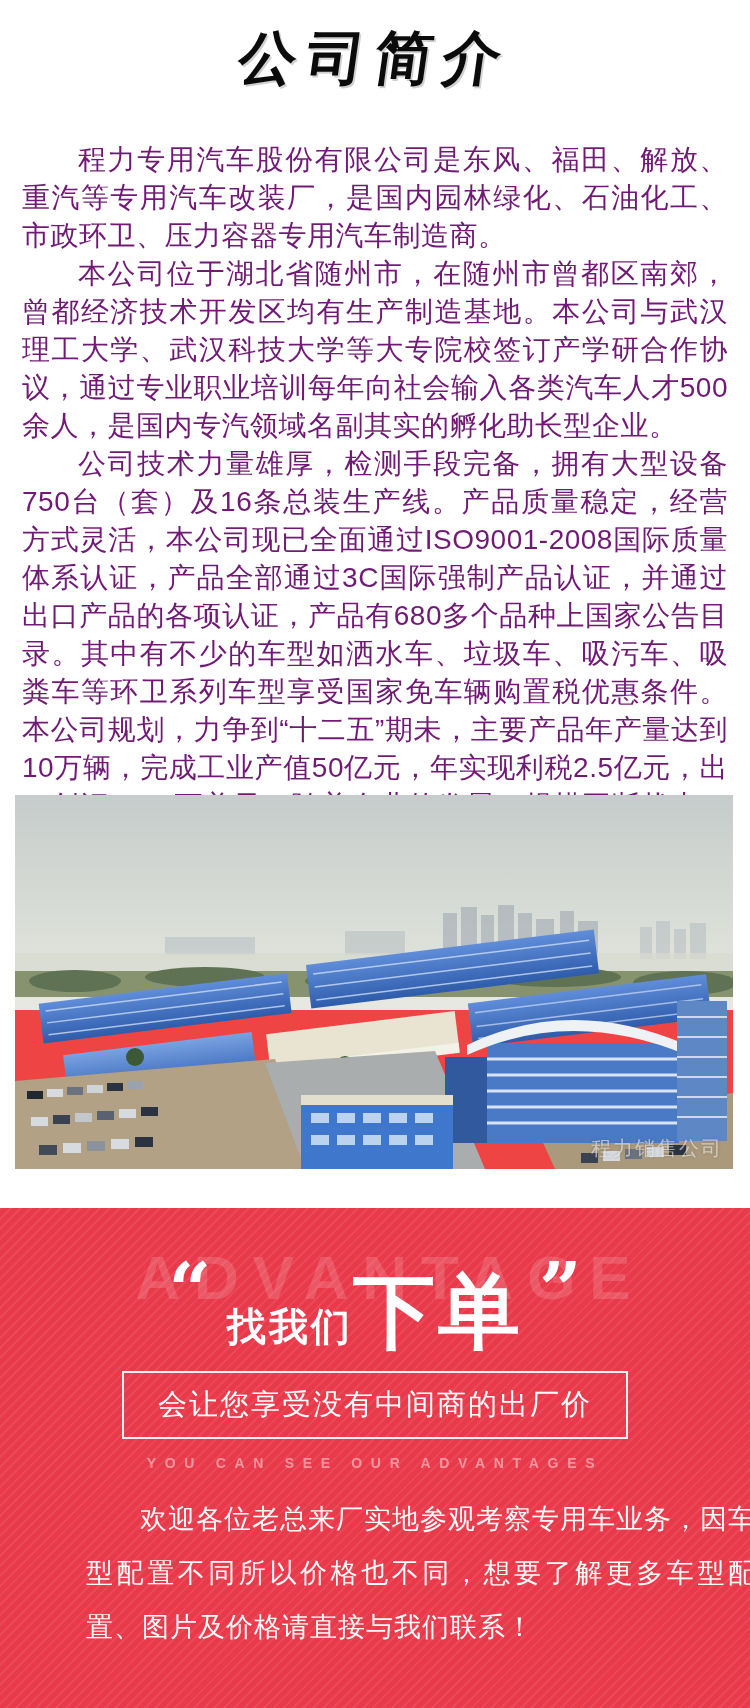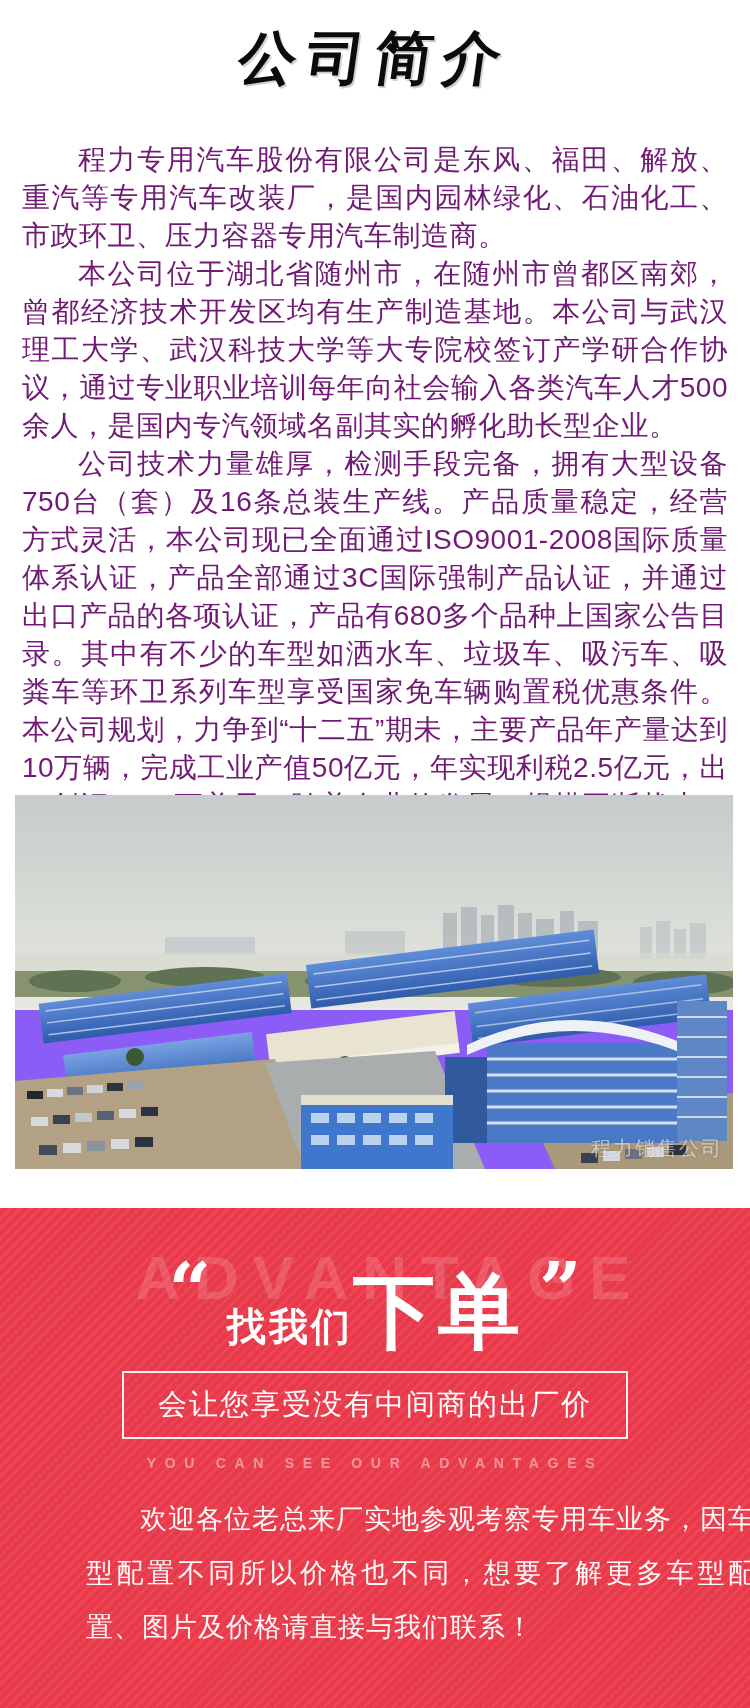--- a/index.html
+++ b/index.html
@@ -19,21 +19,21 @@
   .intro{
     position:absolute; top:141px; left:22px; width:706px;
     font-size:28px; line-height:38px; color:#701a75;
     text-align:justify; letter-spacing:0.5px;
   }
   .intro p{ text-indent:2em; }
 
   
   .photo{
     position:absolute; top:795px; left:15px; width:718px; height:374px;
-    overflow:hidden; background:#8b5cf6;
+    overflow:hidden; background:#ef4444;
   }
   .photo svg{ display:block; width:100%; height:100%; }
   .photo-watermark{
     position:absolute; right:10px; bottom:7px;
     font-size:20px; color:rgba(255,255,255,0.55); letter-spacing:2px;
     text-shadow:0 0 3px rgba(60,60,60,0.35);
   }
 
   
   .promo{

